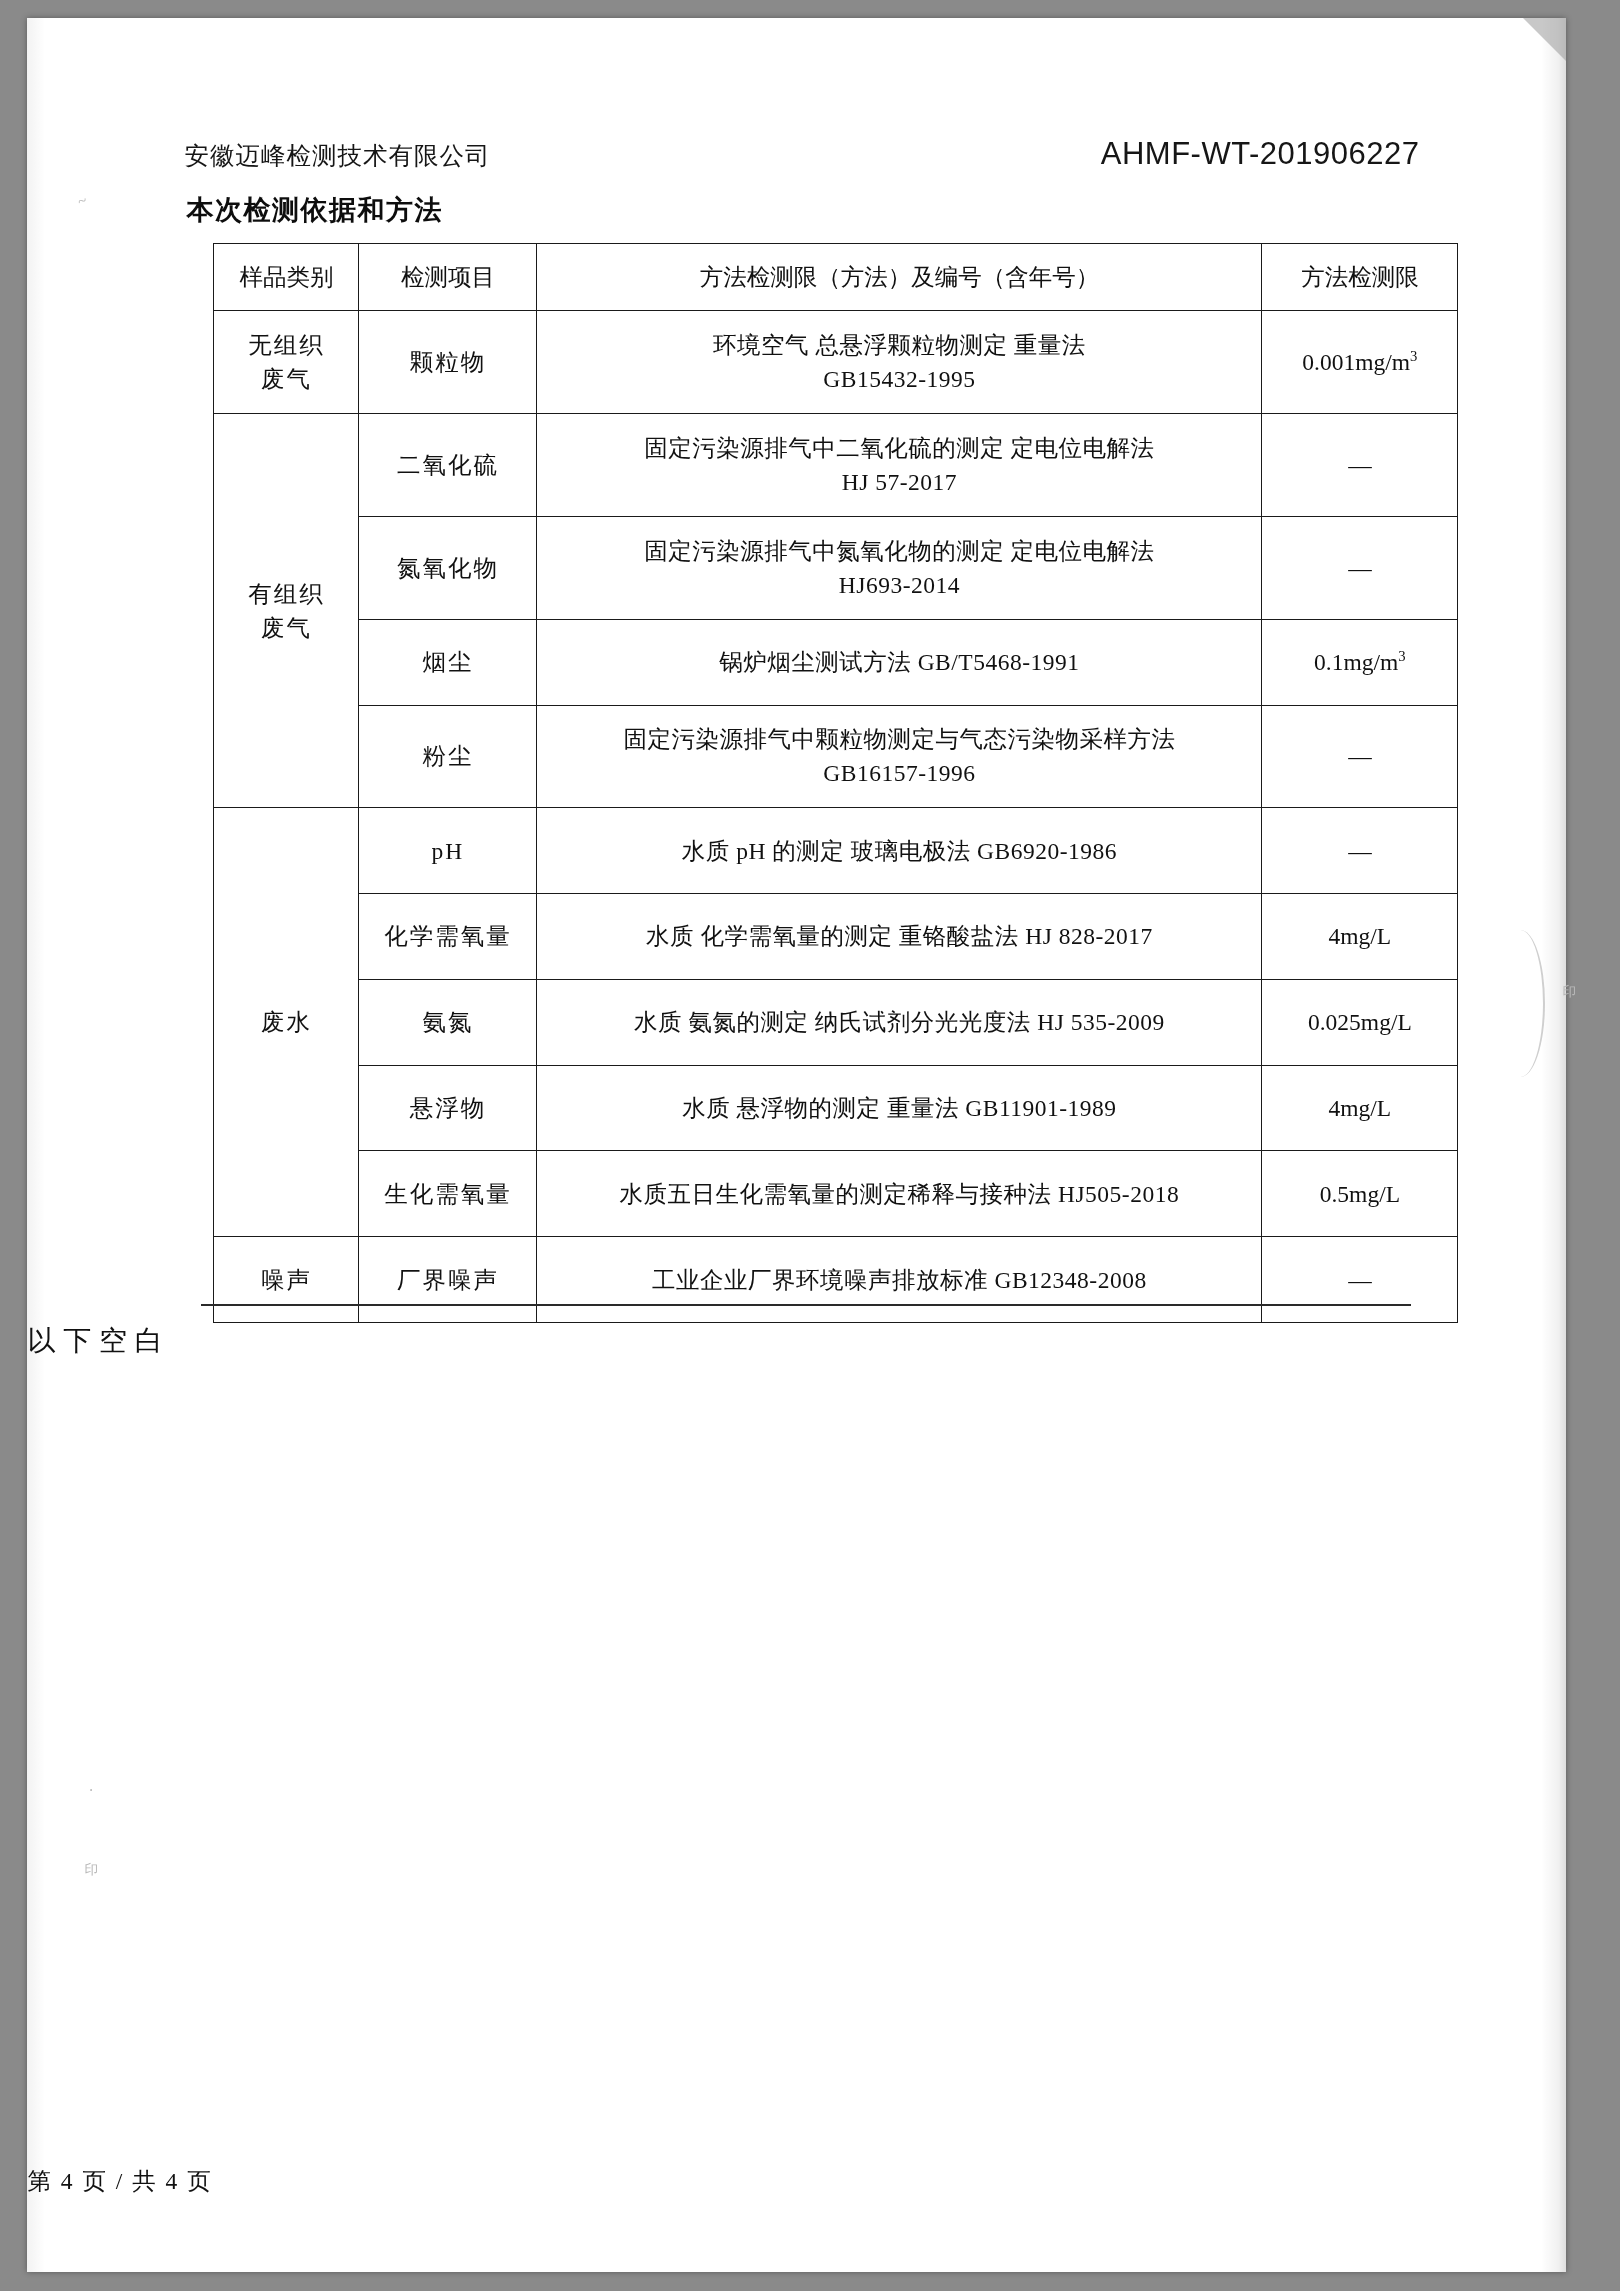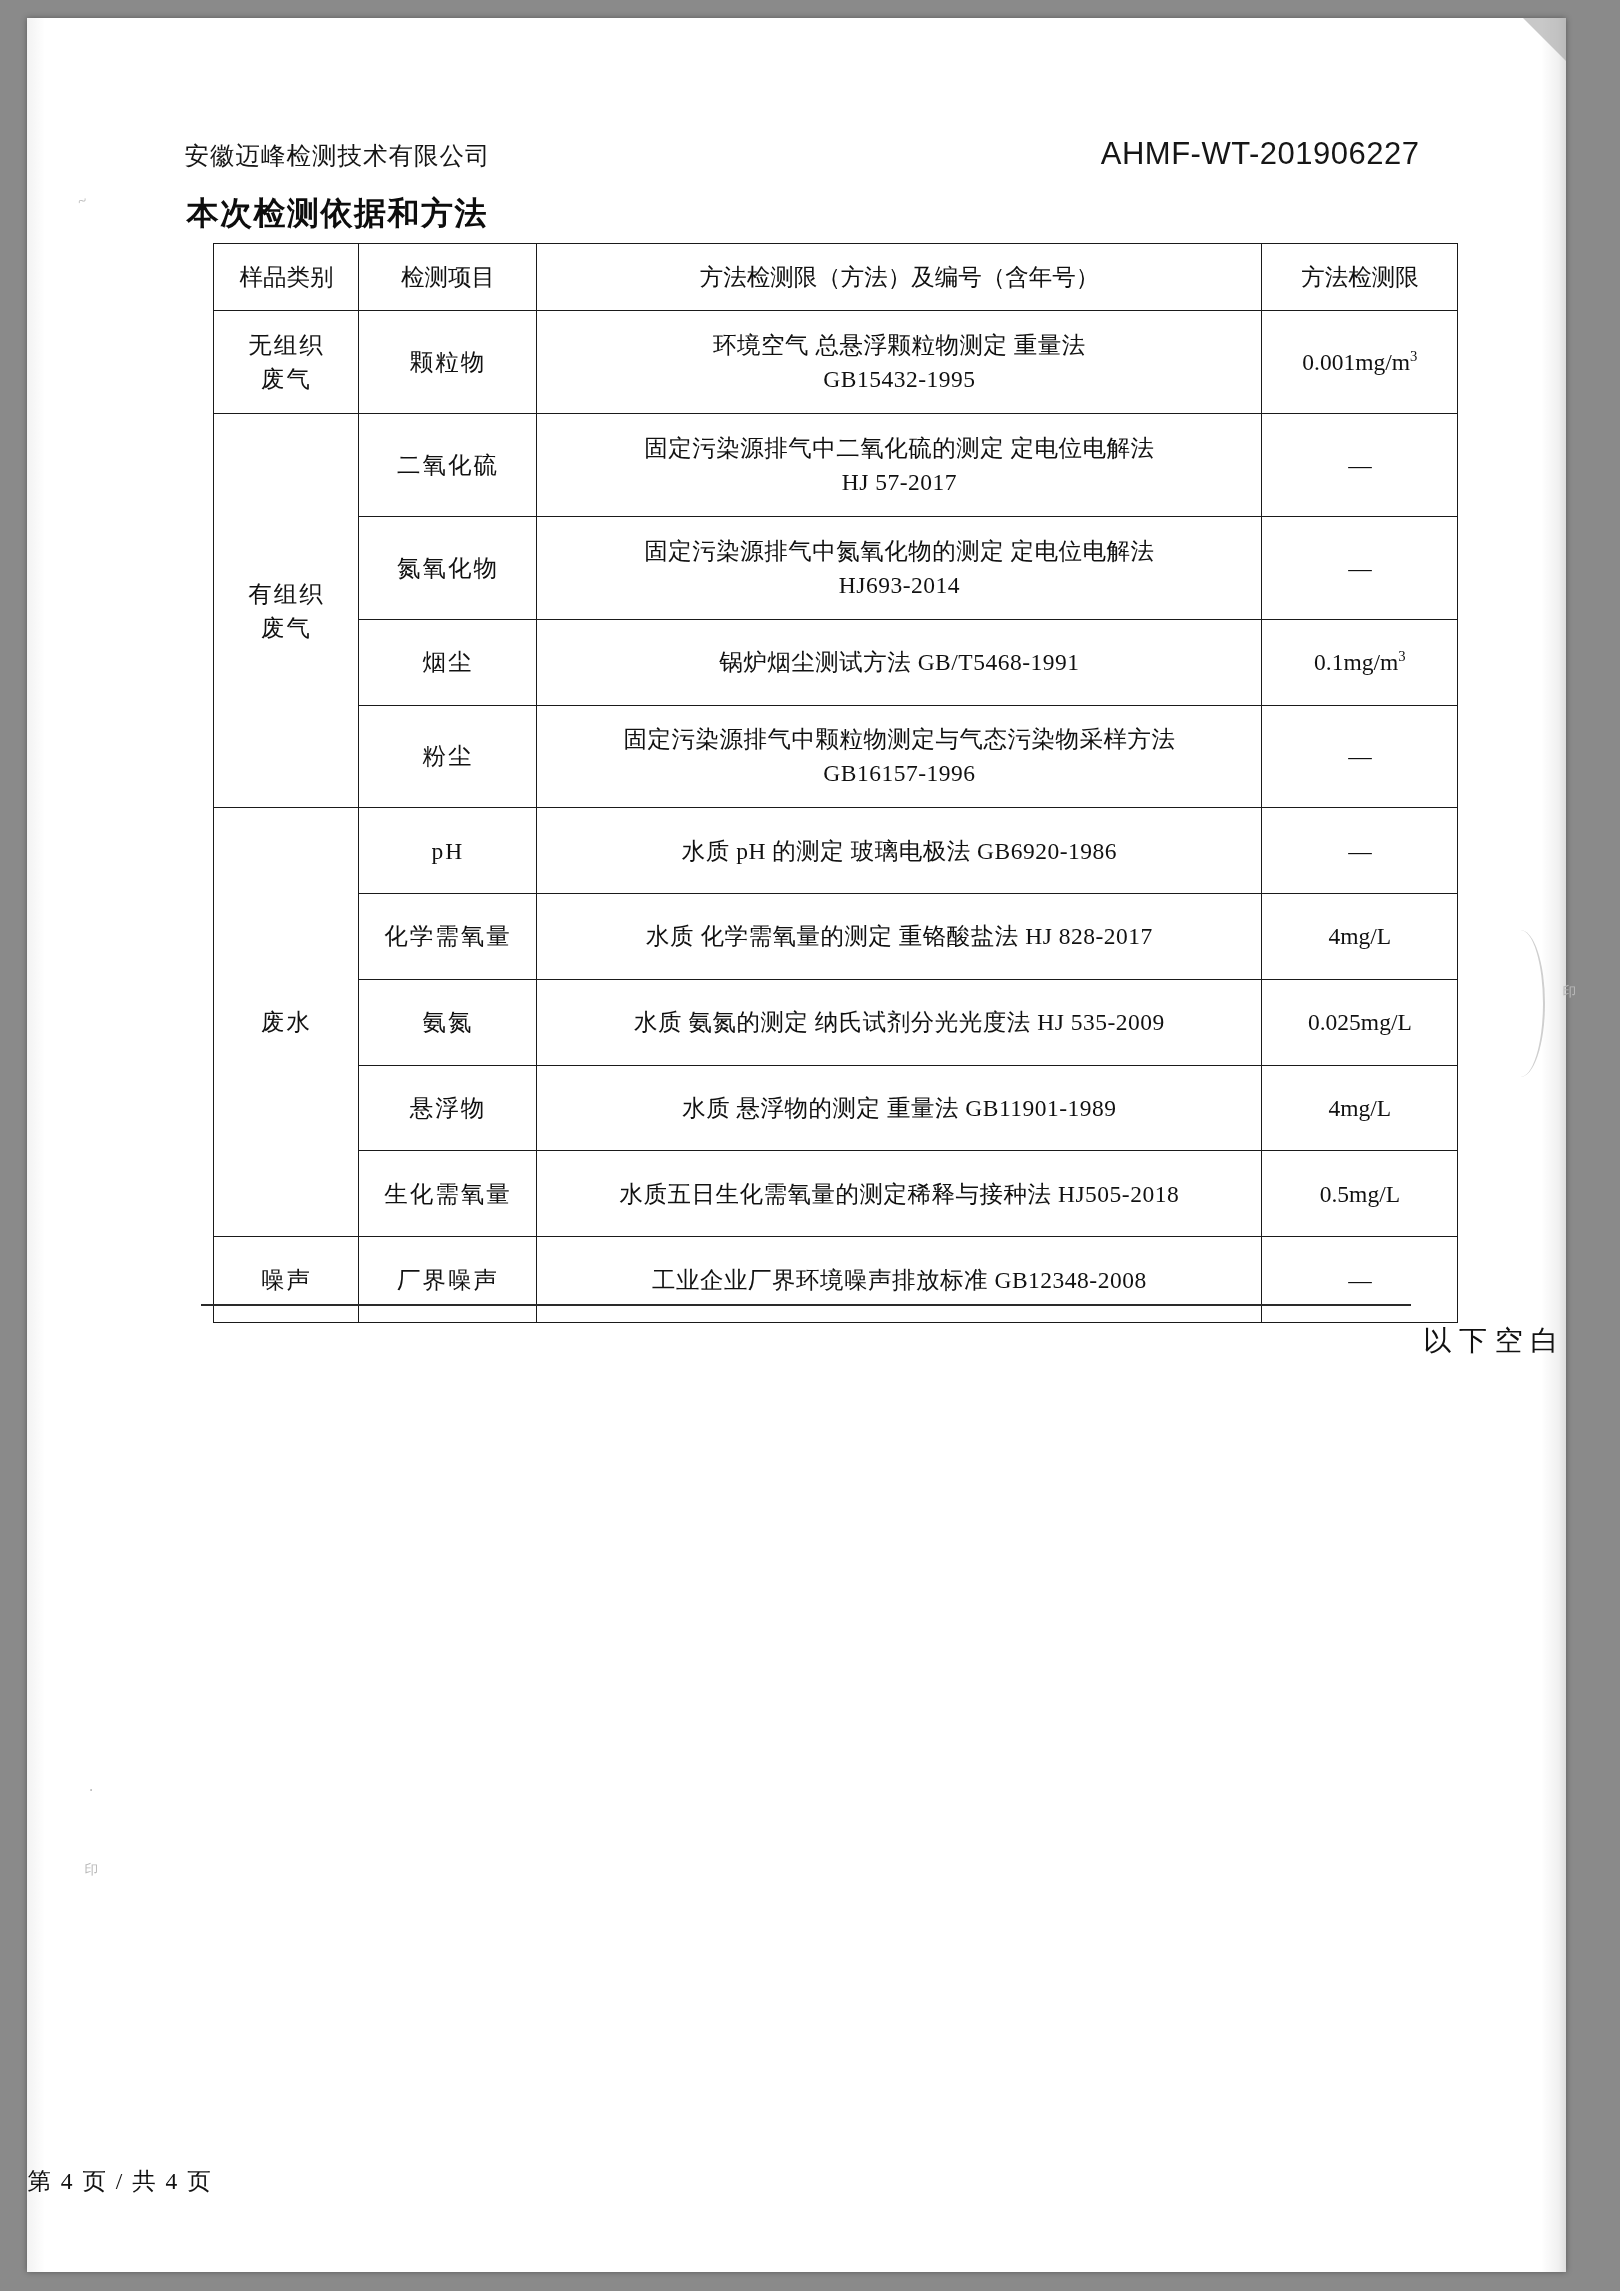--- a/index.html
+++ b/index.html
@@ -70,21 +70,21 @@
     letter-spacing: 0.5px;
     color: #161616;
   }
 
   .section-title {
     position: absolute;
     left: 159px;
     top: 174px;
     font-family: "Liberation Sans", sans-serif;
     font-weight: bold;
-    font-size: 32px;
+    font-size: 27px;
     letter-spacing: 1.5px;
     color: #0d0d0d;
   }
 
   
   .tbl-wrap {
     position: absolute;
     left: 157px;
     top: 225px;
     width: 1245px;
@@ -130,21 +130,21 @@
     top: 1286px;
     width: 1210px;
     height: 0;
     border-top: 2px solid #2a2a2a;
   }
   .blank-note {
     position: absolute;
     left: 0;
     top: 1304px;
     width: 1539px;
-    text-align: right;
+    text-align: left;
     font-size: 28px;
     letter-spacing: 7.8px;
     color: #111;
     font-family: "Liberation Serif", serif;
   }
 
   
   .footer {
     position: absolute;
     left: 0;

